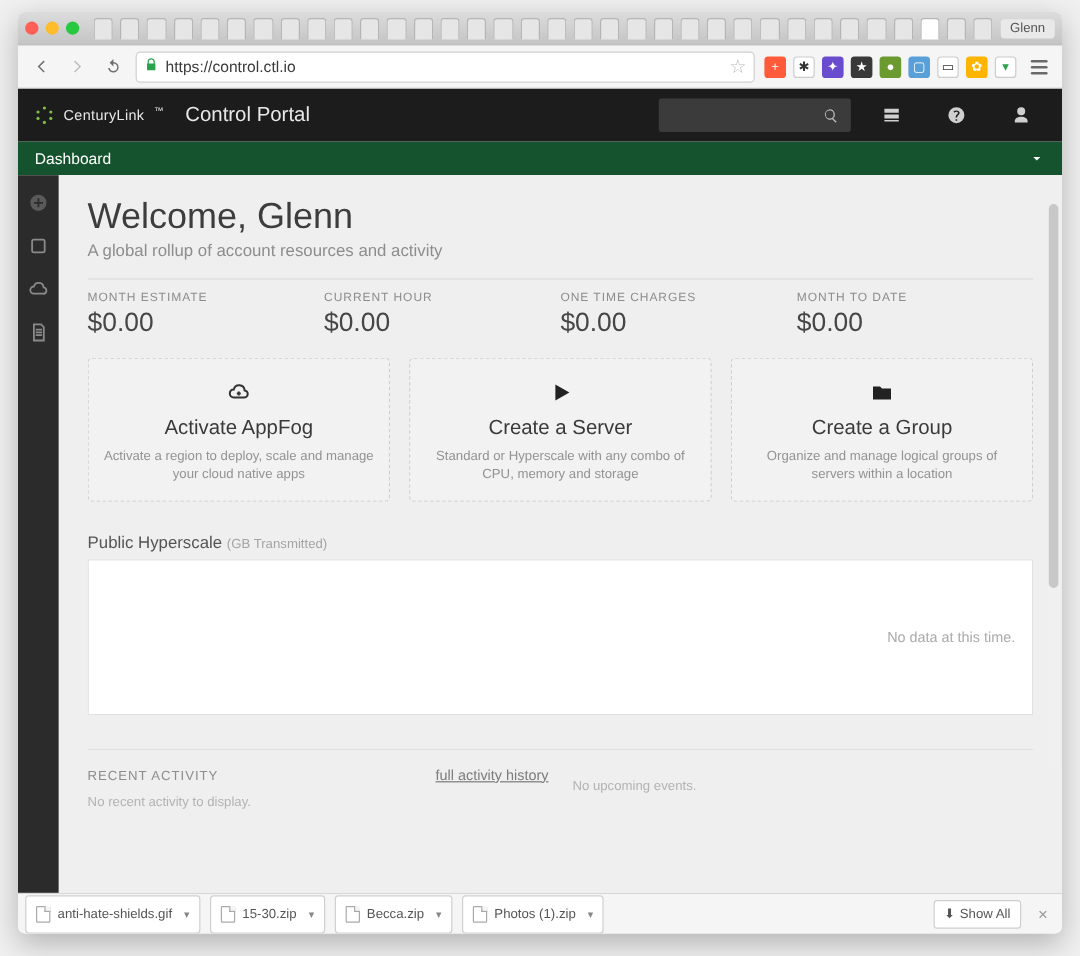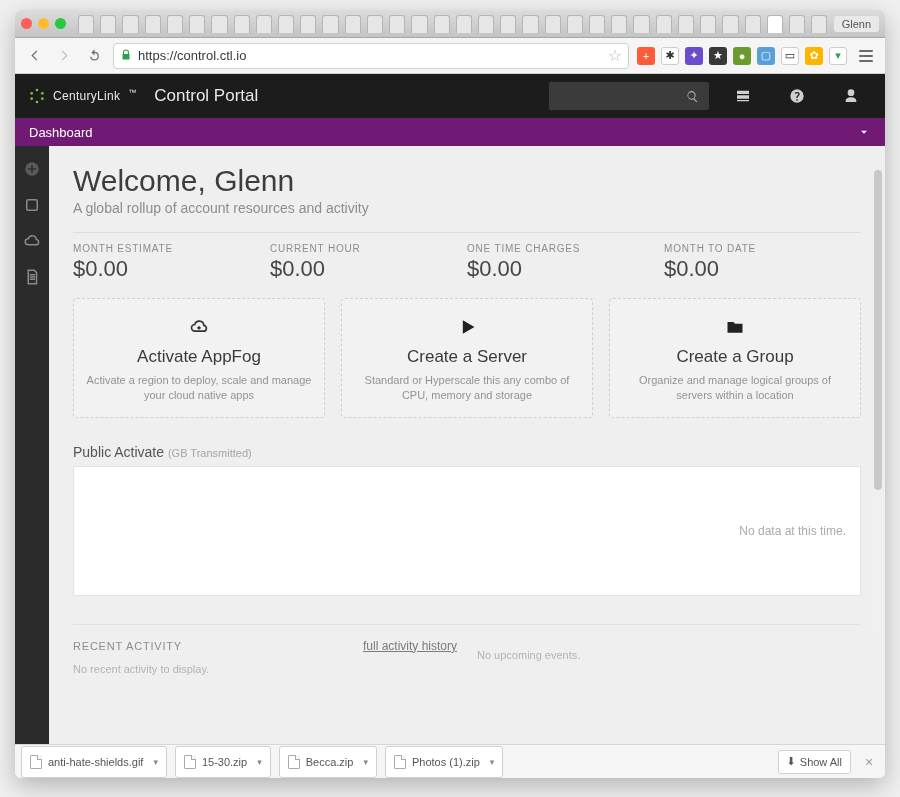--- a/index.html
+++ b/index.html
@@ -33,21 +33,21 @@
 .brand-logo{ width:16px; height:16px; }
 .brand-name{ font-size:12px; letter-spacing:.3px;}
 .brand-sup{ font-size:8px; position:relative; top:-4px;}
 .app-title{ font-size:17px; font-weight:400; margin-left:4px;}
 .hdr-search{ margin-left:auto; width:160px; height:28px; background:#3b3b3b; border-radius:2px; display:flex; align-items:center; justify-content:flex-end; padding:0 10px;}
 .hdr-search svg{ width:13px; height:13px; fill:#bdbdbd;}
 .hdr-icon{ width:40px; height:44px; display:flex; align-items:center; justify-content:center; color:#cfcfcf;}
 .hdr-icon svg{width:16px;height:16px;fill:currentColor;}
 
 
-.greenbar{ height:28px; background:#701a75; color:#fff; display:flex; align-items:center; justify-content:space-between; padding:0 14px; font-size:13px;}
+.greenbar{ height:28px; background:#14532d; color:#fff; display:flex; align-items:center; justify-content:space-between; padding:0 14px; font-size:13px;}
 .greenbar .chev{ width:14px; height:14px; fill:#fff;}
 
 
 .body{ display:flex; height:598px; background:#f6f6f6;}
 .sidebar{ width:34px; background:#2b2b2b; display:flex; flex-direction:column; align-items:center; gap:18px; padding-top:14px;}
 .sb-icon{ width:18px; height:18px; color:#8a8a8a; display:flex; align-items:center; justify-content:center;}
 .sb-icon svg{width:18px;height:18px;fill:currentColor;}
 
 .content{ flex:1; background:#efefef; color:#444; padding:0; overflow:hidden;}
 .inner{ padding:18px 24px;}
@@ -284,33 +284,33 @@
                   <path stroke="#333" stroke-width="2" d="M10 13h4M12 11v4"></path>
                 </svg></div>
             <div class="ttl">Activate AppFog</div>
             <div class="desc">Activate a region to deploy, scale and manage your cloud native apps</div>
           </div>
           <div class="card">
             <div class="icon"><svg width="20" height="20" viewBox="0 0 24 24">
                   <path fill="#222" d="M7 4l14 8L7 20z"></path>
                 </svg></div>
             <div class="ttl">Create a Server</div>
-            <div class="desc">Standard or Hyperscale this any combo of CPU, memory and storage</div>
+            <div class="desc">Standard or Hyperscale with any combo of CPU, memory and storage</div>
           </div>
           <div class="card">
             <div class="icon"><svg width="22" height="20" viewBox="0 0 24 24">
                   <path fill="#222" d="M3 6h7l2 2h9v11H3z"></path>
                 </svg></div>
             <div class="ttl">Create a Group</div>
             <div class="desc">Organize and manage logical groups of servers within a location</div>
           </div>
         </div>
 
         <div class="bw-head">
-          <span>Public Activate</span>
+          <span>Public Hyperscale</span>
           <span class="paren">(GB Transmitted)</span>
         </div>
         <div class="bw-panel">
           <span class="nodata">No data at this time.</span>
         </div>
 
         <div class="lower">
           <div class="panel">
             <div class="ph-row">
               <span class="ph">RECENT ACTIVITY</span>

